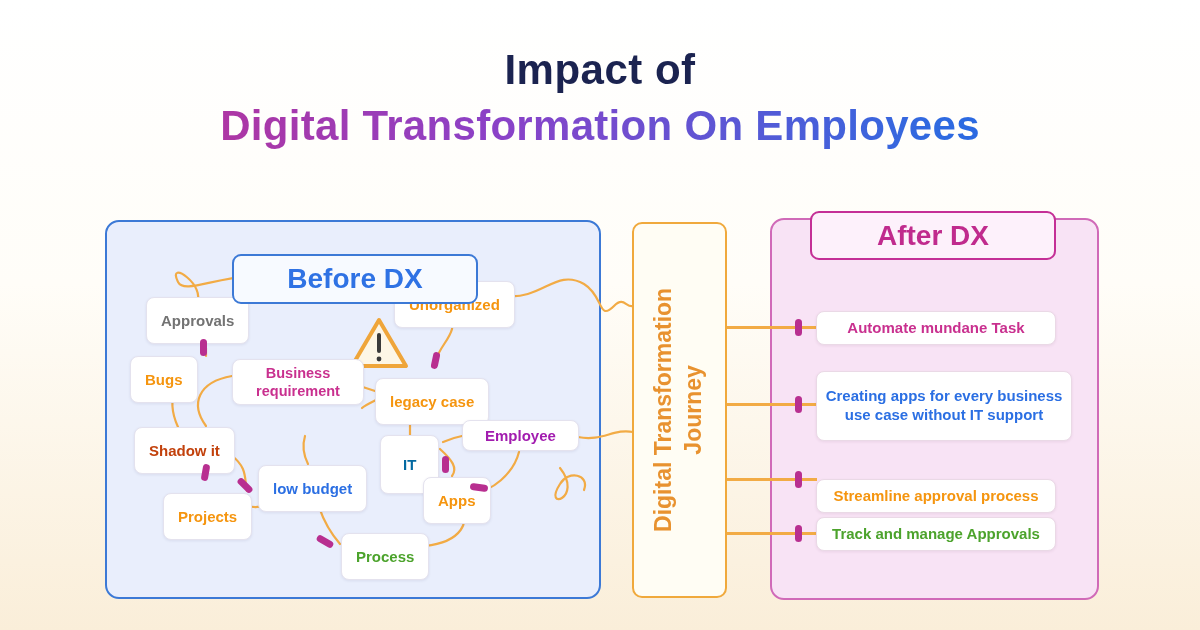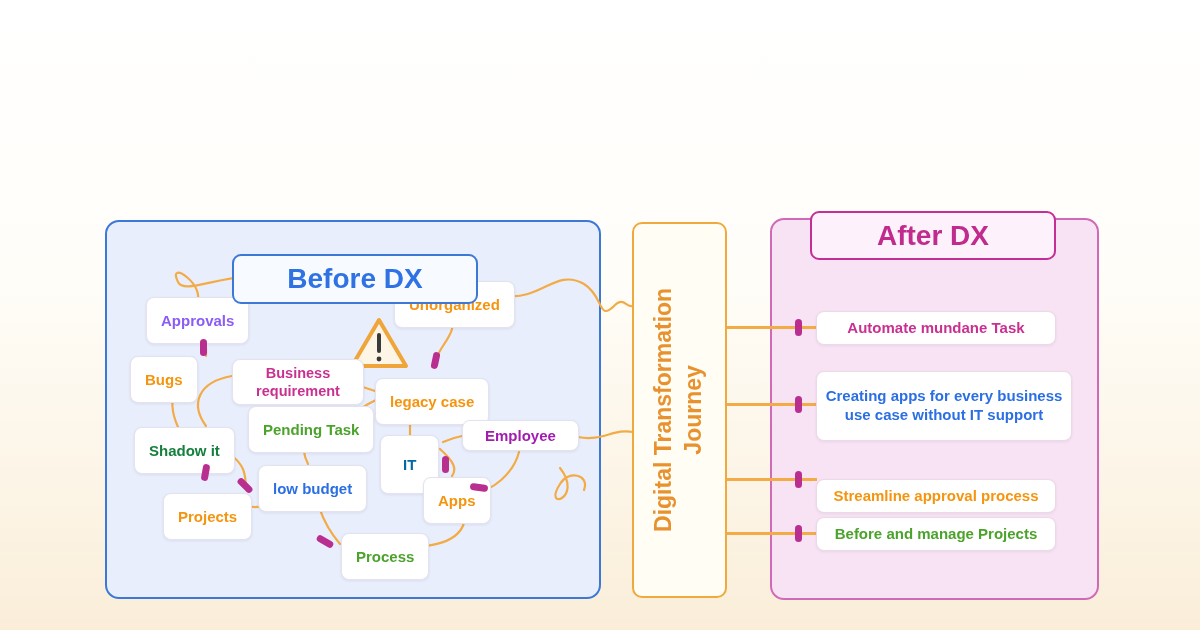--- a/index.html
+++ b/index.html
@@ -54,20 +54,24 @@
   .dash-marker{position:absolute;width:18px;height:7px;background:#b82f90;border-radius:4px;z-index:3;}
   .dash-marker.v{width:7px;height:17px;}
   .scribbles{position:absolute;left:0;top:0;z-index:2;pointer-events:none;}
   .warning{position:absolute;left:348px;top:316px;z-index:3;}
 </style>
 </head>
 <body>
 
 <div class="canvas">
 
+  <div class="title-wrap">
+    <div class="title-line1">Impact of</div>
+    <div class="title-line2">Digital Transformation On Employees</div>
+  </div>
 
   <div class="panel panel-before"></div>
   <div class="panel panel-after"></div>
 
   <svg class="scribbles" width="1200" height="630" viewBox="0 0 1200 630">
     <g fill="none" stroke="#f2ab45" stroke-width="2.2" stroke-linecap="round">
       <path d="M205 345 C205 328 186 320 196 304 C208 286 166 258 178 282 C186 298 236 264 296 280 C338 291 352 272 378 291"></path>
       <path d="M506 296 C542 300 556 268 584 284 C604 296 598 322 614 306 C624 296 626 308 633 306"></path>
       <path d="M448 312 C462 330 440 344 437 358"></path>
       <path d="M347 382 C360 386 366 388 375 391"></path>
@@ -98,27 +102,26 @@
       <div>Journey</div>
     </div>
   </div>
 
   <svg class="warning" width="62" height="56" viewBox="0 0 62 56">
     <polygon points="31,4 58,50 4,50" fill="#fdf6e6" stroke="#efa53a" stroke-width="4" stroke-linejoin="round"></polygon>
     <line x1="31" y1="19" x2="31" y2="35" stroke="#3a3a3a" stroke-width="4" stroke-linecap="round"></line>
     <circle cx="31" cy="43" r="2.4" fill="#3a3a3a"></circle>
   </svg>
 
-  <div class="chip" style="left: 146px; top: 297px; color: #8b5cf6;">Approvals</div>
+  <div class="chip" style="left: 146px; top: 297px; color: #737373;">Approvals</div>
   <div class="chip" style="left: 394px; top: 281px; color: rgb(245, 149, 15);">Unorganized</div>
   <div class="chip" style="left: 130px; top: 356px; color: rgb(245, 149, 15);">Bugs</div>
   <div class="chip chip-multiline" style="left: 232px; top: 359px; color: rgb(201, 48, 143);">Business requirement</div>
   <div class="chip" style="left: 375px; top: 378px; color: rgb(245, 149, 15);">legacy case</div>
-  <div class="chip" style="left: 248px; top: 406px; color: rgb(76, 163, 44);">Pending Task</div>
-  <div class="chip" style="left: 134px; top: 427px; color: #15803d;">Shadow it</div>
+  <div class="chip" style="left: 134px; top: 427px; color: #c2410c;">Shadow it</div>
   <div class="chip" style="left: 462px; top: 420px; padding: 6px 22px; color: #a21caf;">Employee</div>
   <div class="chip" style="left: 380px; top: 435px; padding: 20px 22px; color: #0369a1;">IT</div>
   <div class="chip" style="left: 258px; top: 465px; color: rgb(43, 111, 227);">low budget</div>
   <div class="chip" style="left: 163px; top: 493px; color: rgb(245, 149, 15);">Projects</div>
   <div class="chip" style="left: 423px; top: 477px; color: rgb(245, 149, 15);">Apps</div>
   <div class="chip" style="left: 341px; top: 533px; color: rgb(76, 163, 44);">Process</div>
 
   <div class="dash-marker v" style="left:200px;top:339px;"></div>
   <div class="dash-marker" style="left:372px;top:288px;"></div>
   <div class="dash-marker v" style="left:432px;top:352px;transform:rotate(12deg);"></div>
@@ -133,15 +136,15 @@
   <div class="connector" style="top:478px;"></div>
   <div class="connector" style="top:532px;"></div>
   <div class="dash-marker v" style="left:795px;top:319px;"></div>
   <div class="dash-marker v" style="left:795px;top:396px;"></div>
   <div class="dash-marker v" style="left:795px;top:471px;"></div>
   <div class="dash-marker v" style="left:795px;top:525px;"></div>
 
   <div class="after-item" style="left: 816px; top: 371px; width: 238px; height: 68px; padding: 0px 8px; color: rgb(43, 111, 227);">Creating apps for every business use case without IT support</div>
   <div class="after-item" style="left: 816px; top: 311px; width: 238px; height: 32px; color: rgb(201, 48, 143);">Automate mundane Task</div>
   <div class="after-item" style="left: 816px; top: 463px; width: 238px; height: 32px; color: rgb(245, 149, 15); margin-top: 16px;">Streamline approval process</div>
-  <div class="after-item" style="left: 816px; top: 517px; width: 238px; height: 32px; color: rgb(76, 163, 44);">Before and manage Projects</div>
+  <div class="after-item" style="left: 816px; top: 517px; width: 238px; height: 32px; color: rgb(76, 163, 44);">Track and manage Approvals</div>
 
 </div>
 
 </body></html>

